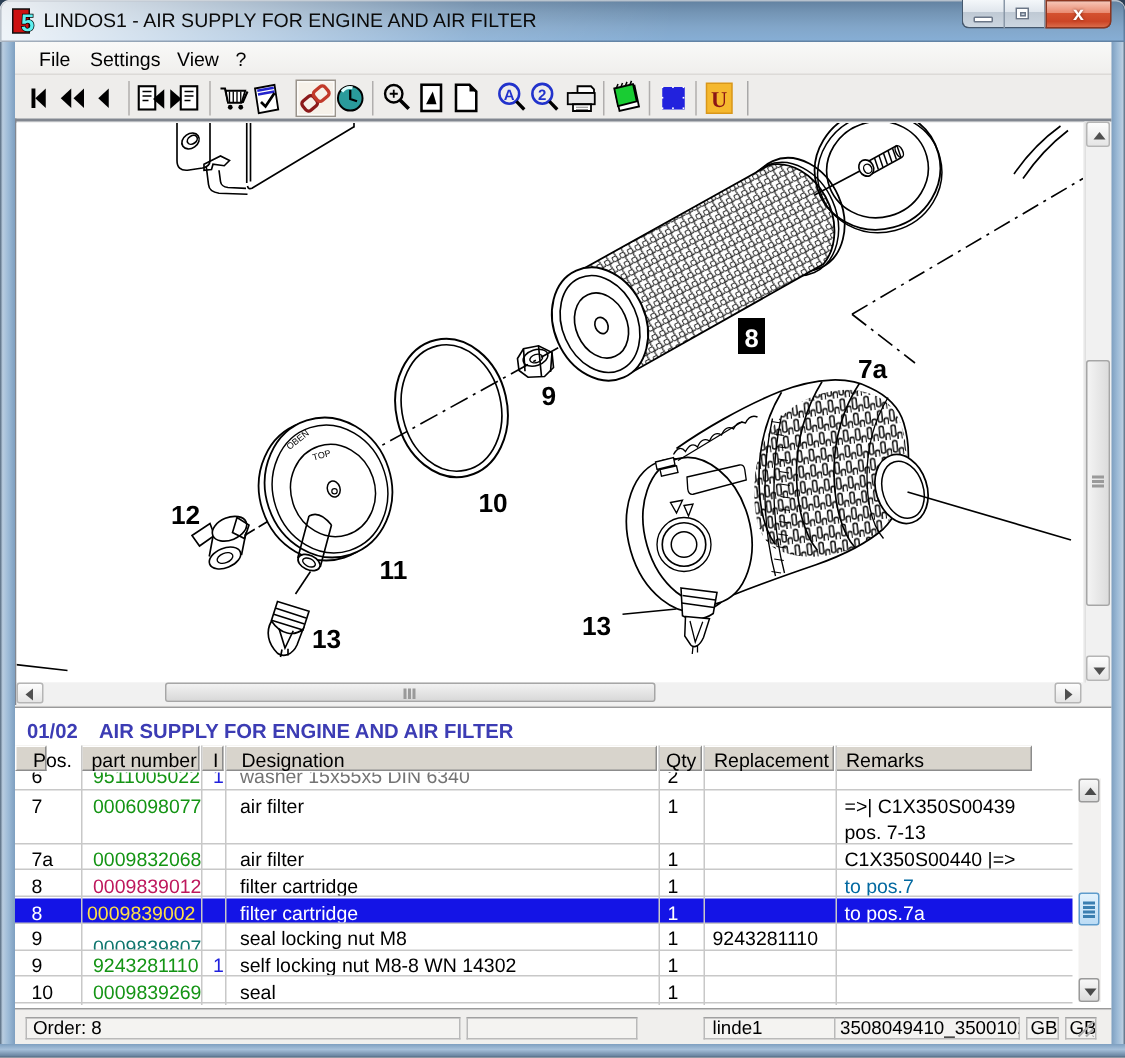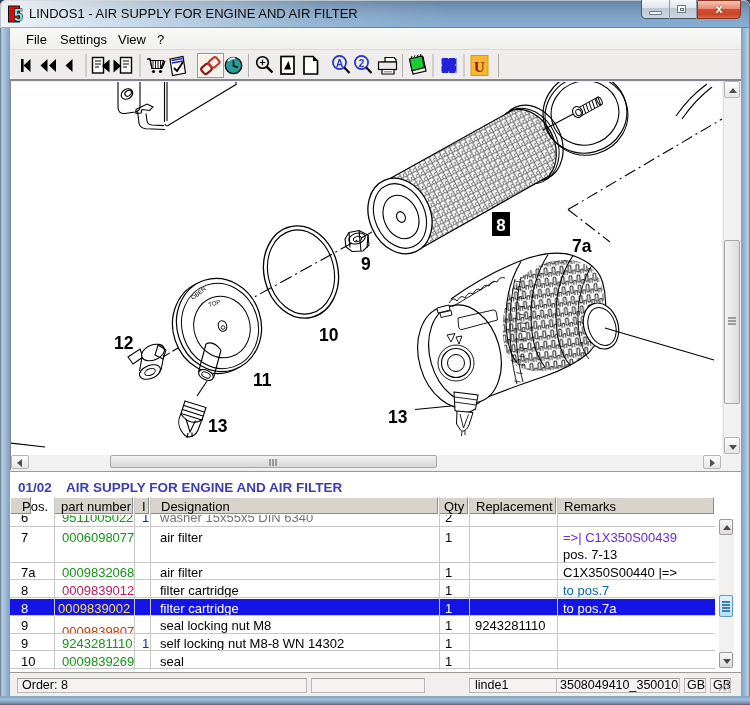--- a/index.html
+++ b/index.html
@@ -289,39 +289,39 @@
     </div>
     <div style="position:absolute;left:150px;top:497px;width:288px;height:17px;background:#d8d4cc;border-top:1px solid #fff;border-left:1px solid #fff;border-right:1px solid #8c8c8c;border-bottom:1px solid #8c8c8c;">
       <div style="position:absolute;left:10px;top:1px;white-space:nowrap;">Designation</div>
     </div>
     <div style="position:absolute;left:439px;top:497px;width:29px;height:17px;background:#d8d4cc;border-top:1px solid #fff;border-left:1px solid #fff;border-right:1px solid #8c8c8c;border-bottom:1px solid #8c8c8c;">
       <div style="position:absolute;left:4px;top:1px;white-space:nowrap;">Qty</div>
     </div>
     <div style="position:absolute;left:469px;top:497px;width:87px;height:17px;background:#d8d4cc;border-top:1px solid #fff;border-left:1px solid #fff;border-right:1px solid #8c8c8c;border-bottom:1px solid #8c8c8c;">
       <div style="position:absolute;left:6px;top:1px;white-space:nowrap;">Replacement</div>
     </div>
-    <div style="position:absolute;left:557px;top:497px;width:157px;height:17px;background:#d8d4cc;border-top:1px solid #fff;border-left:1px solid #fff;border-right:1px solid #8c8c8c;border-bottom:1px solid #8c8c8c;">
+    <div style="position:absolute;left:557px;top:497px;width:131px;height:17px;background:#d8d4cc;border-top:1px solid #fff;border-left:1px solid #fff;border-right:1px solid #8c8c8c;border-bottom:1px solid #8c8c8c;">
       <div style="position:absolute;left:6px;top:1px;white-space:nowrap;">Remarks</div>
     </div>
  <div style="position:absolute;left:10px;top:515px;width:705px;height:12px;border-bottom:1px solid #c8c8c8;overflow:hidden;">
 <div style="position:absolute;left:11px;top:-5px;color:#000">6</div>
 <div style="position:absolute;left:52px;top:-5px;color:#149414">9511005022</div>
 <div style="position:absolute;left:132px;top:-5px;color:#2020dd">1</div>
 <div style="position:absolute;left:150px;top:-5px;color:#737373">washer 15x55x5  DIN 6340</div>
 <div style="position:absolute;left:435px;top:-5px;color:#000">2</div>
 
 </div>
     <div style="position:absolute;left:10px;top:528px;width:705px;height:34.5px;border-bottom:1px solid #c8c8c8;overflow:hidden;">
 <div style="position:absolute;left:11px;top:1.5px;color:#000">7</div>
 <div style="position:absolute;left:52px;top:1.5px;color:#149414">0006098077</div>
 
 <div style="position:absolute;left:150px;top:1.5px;color:#000">air filter</div>
 <div style="position:absolute;left:435px;top:1.5px;color:#000">1</div>
 
-<div style="position:absolute;left:553px;top:1.5px;width:160px;color:#6d28d9">=&gt;| C1X350S00439</div>
+<div style="position:absolute;left:553px;top:1.5px;width:160px;color:#000000">=&gt;| C1X350S00439</div>
       <div style="position:absolute;left:553px;top:19px;width:160px;color:#000">pos. 7-13</div>
 </div>
     <div style="position:absolute;left:10px;top:563.5px;width:705px;height:16.75px;border-bottom:1px solid #c8c8c8;overflow:hidden;">
 <div style="position:absolute;left:11px;top:1.5px;color:#000">7a</div>
 <div style="position:absolute;left:52px;top:1.5px;color:#149414">0009832068</div>
 
 <div style="position:absolute;left:150px;top:1.5px;color:#000">air filter</div>
 <div style="position:absolute;left:435px;top:1.5px;color:#000">1</div>
 
 <div style="position:absolute;left:553px;top:1.5px;width:160px;color:#000">C1X350S00440 |=&gt;</div>
@@ -339,21 +339,21 @@
 <div style="position:absolute;left:11px;top:1.5px;color:#fff">8</div>
 <div style="position:absolute;left:48px;top:1.5px;color:#fde047">0009839002</div>
 
 <div style="position:absolute;left:150px;top:1.5px;color:#fff">filter cartridge</div>
 <div style="position:absolute;left:435px;top:1.5px;color:#fff">1</div>
 
 <div style="position:absolute;left:553px;top:1.5px;width:160px;color:#fff">to pos.7a</div>
 </div>
     <div style="position:absolute;left:10px;top:616.75px;width:705px;height:16.75px;border-bottom:1px solid #c8c8c8;overflow:hidden;">
 <div style="position:absolute;left:11px;top:1.5px;color:#000">9</div>
-<div style="position:absolute;left:52px;top:7px;color:#c2410c">0009839807</div>
+<div style="position:absolute;left:52px;top:7px;color:#0f766e">0009839807</div>
 
 <div style="position:absolute;left:150px;top:1.5px;color:#000">seal locking nut M8</div>
 <div style="position:absolute;left:435px;top:1.5px;color:#000">1</div>
 <div style="position:absolute;left:465px;top:1.5px;color:#000">9243281110</div>
 
 </div>
     <div style="position:absolute;left:10px;top:634.5px;width:705px;height:16.75px;border-bottom:1px solid #c8c8c8;overflow:hidden;">
 <div style="position:absolute;left:11px;top:1.5px;color:#000">9</div>
 <div style="position:absolute;left:52px;top:1.5px;color:#149414">9243281110</div>
 <div style="position:absolute;left:132px;top:1.5px;color:#2020dd">1</div>

